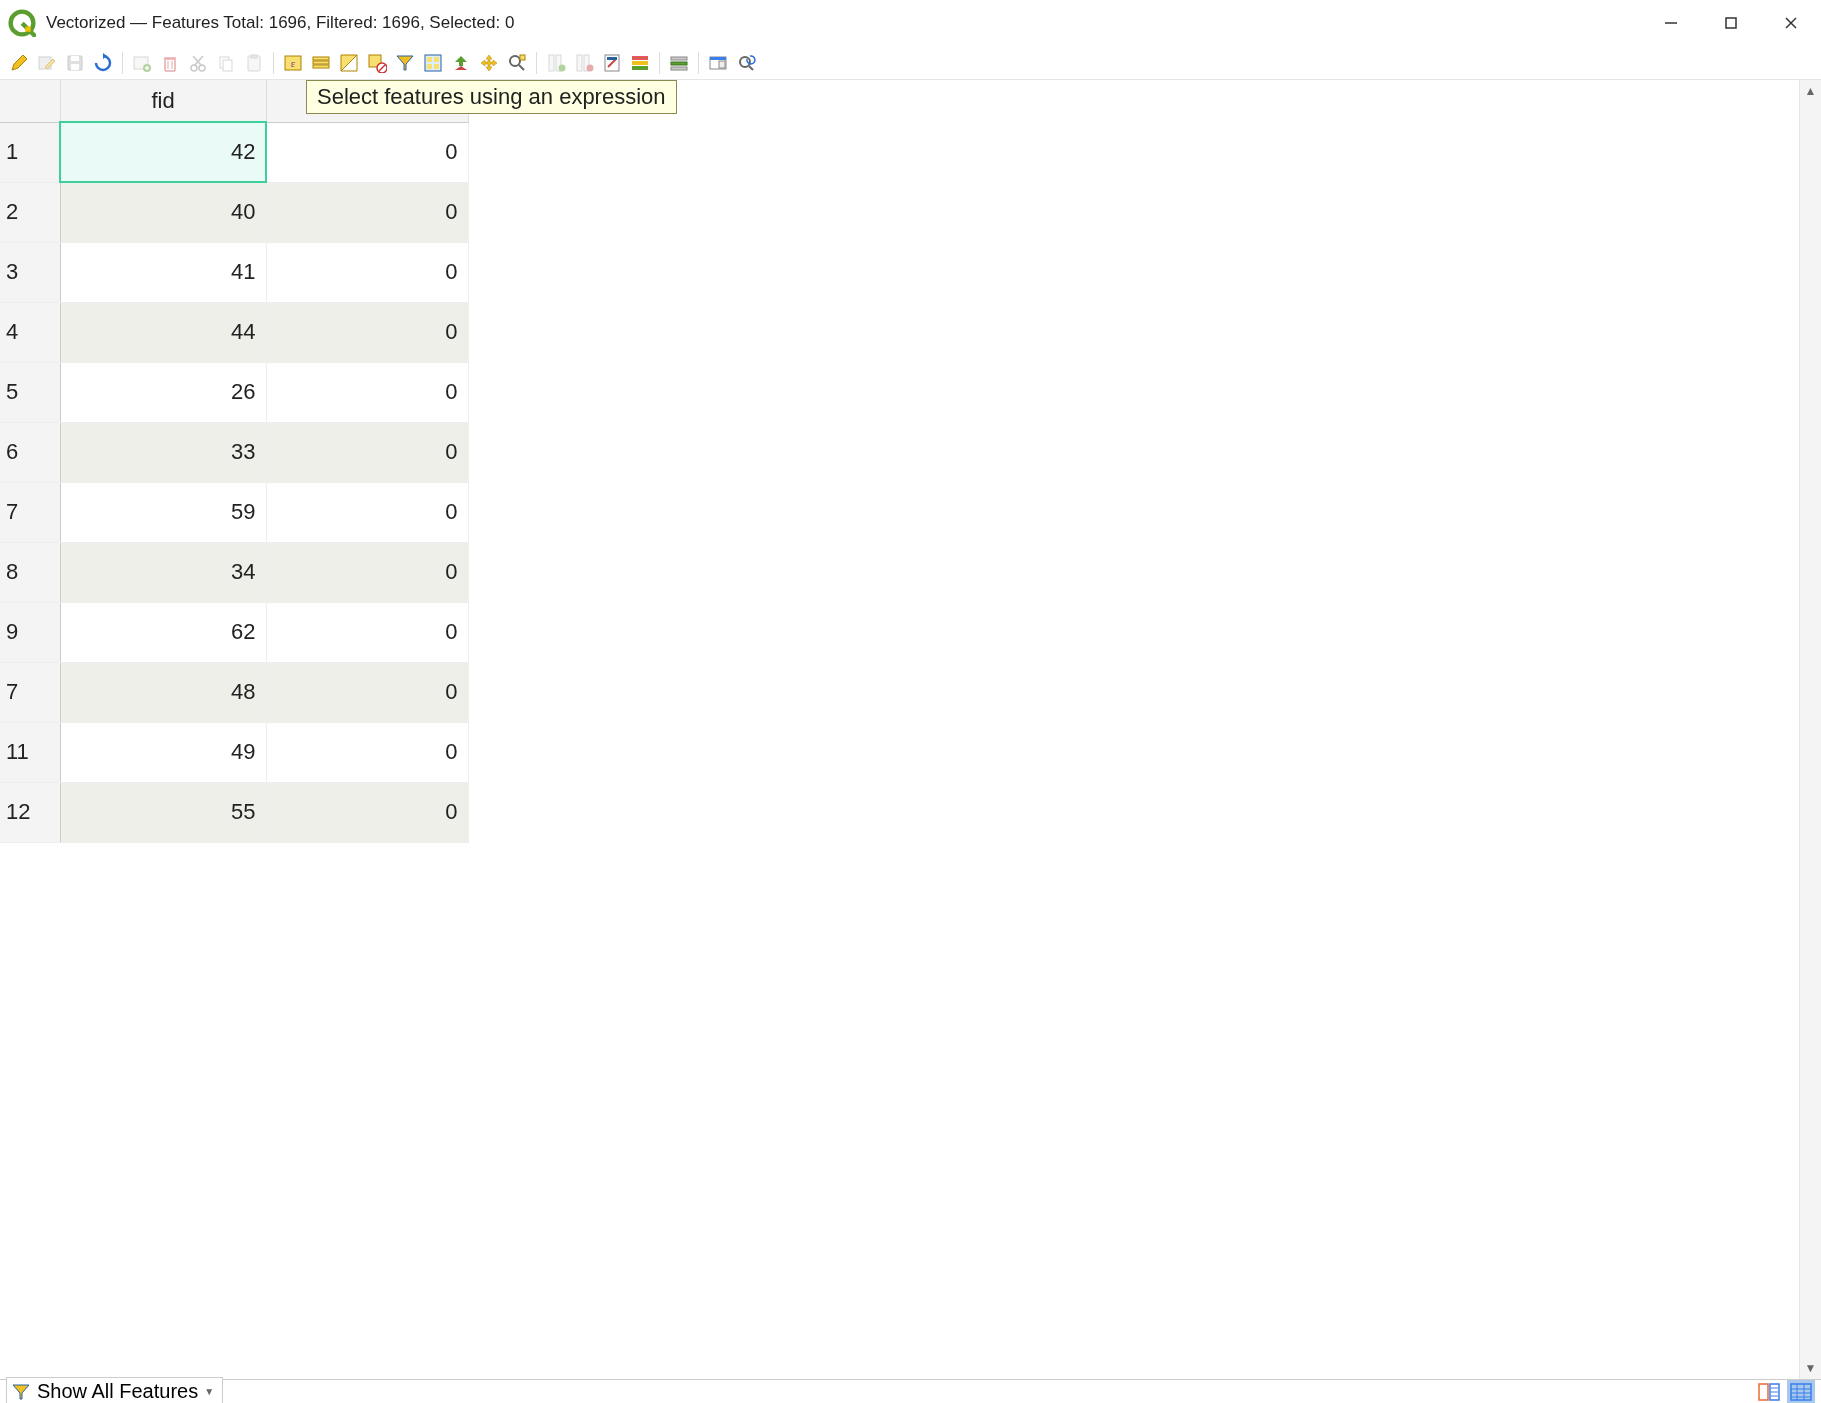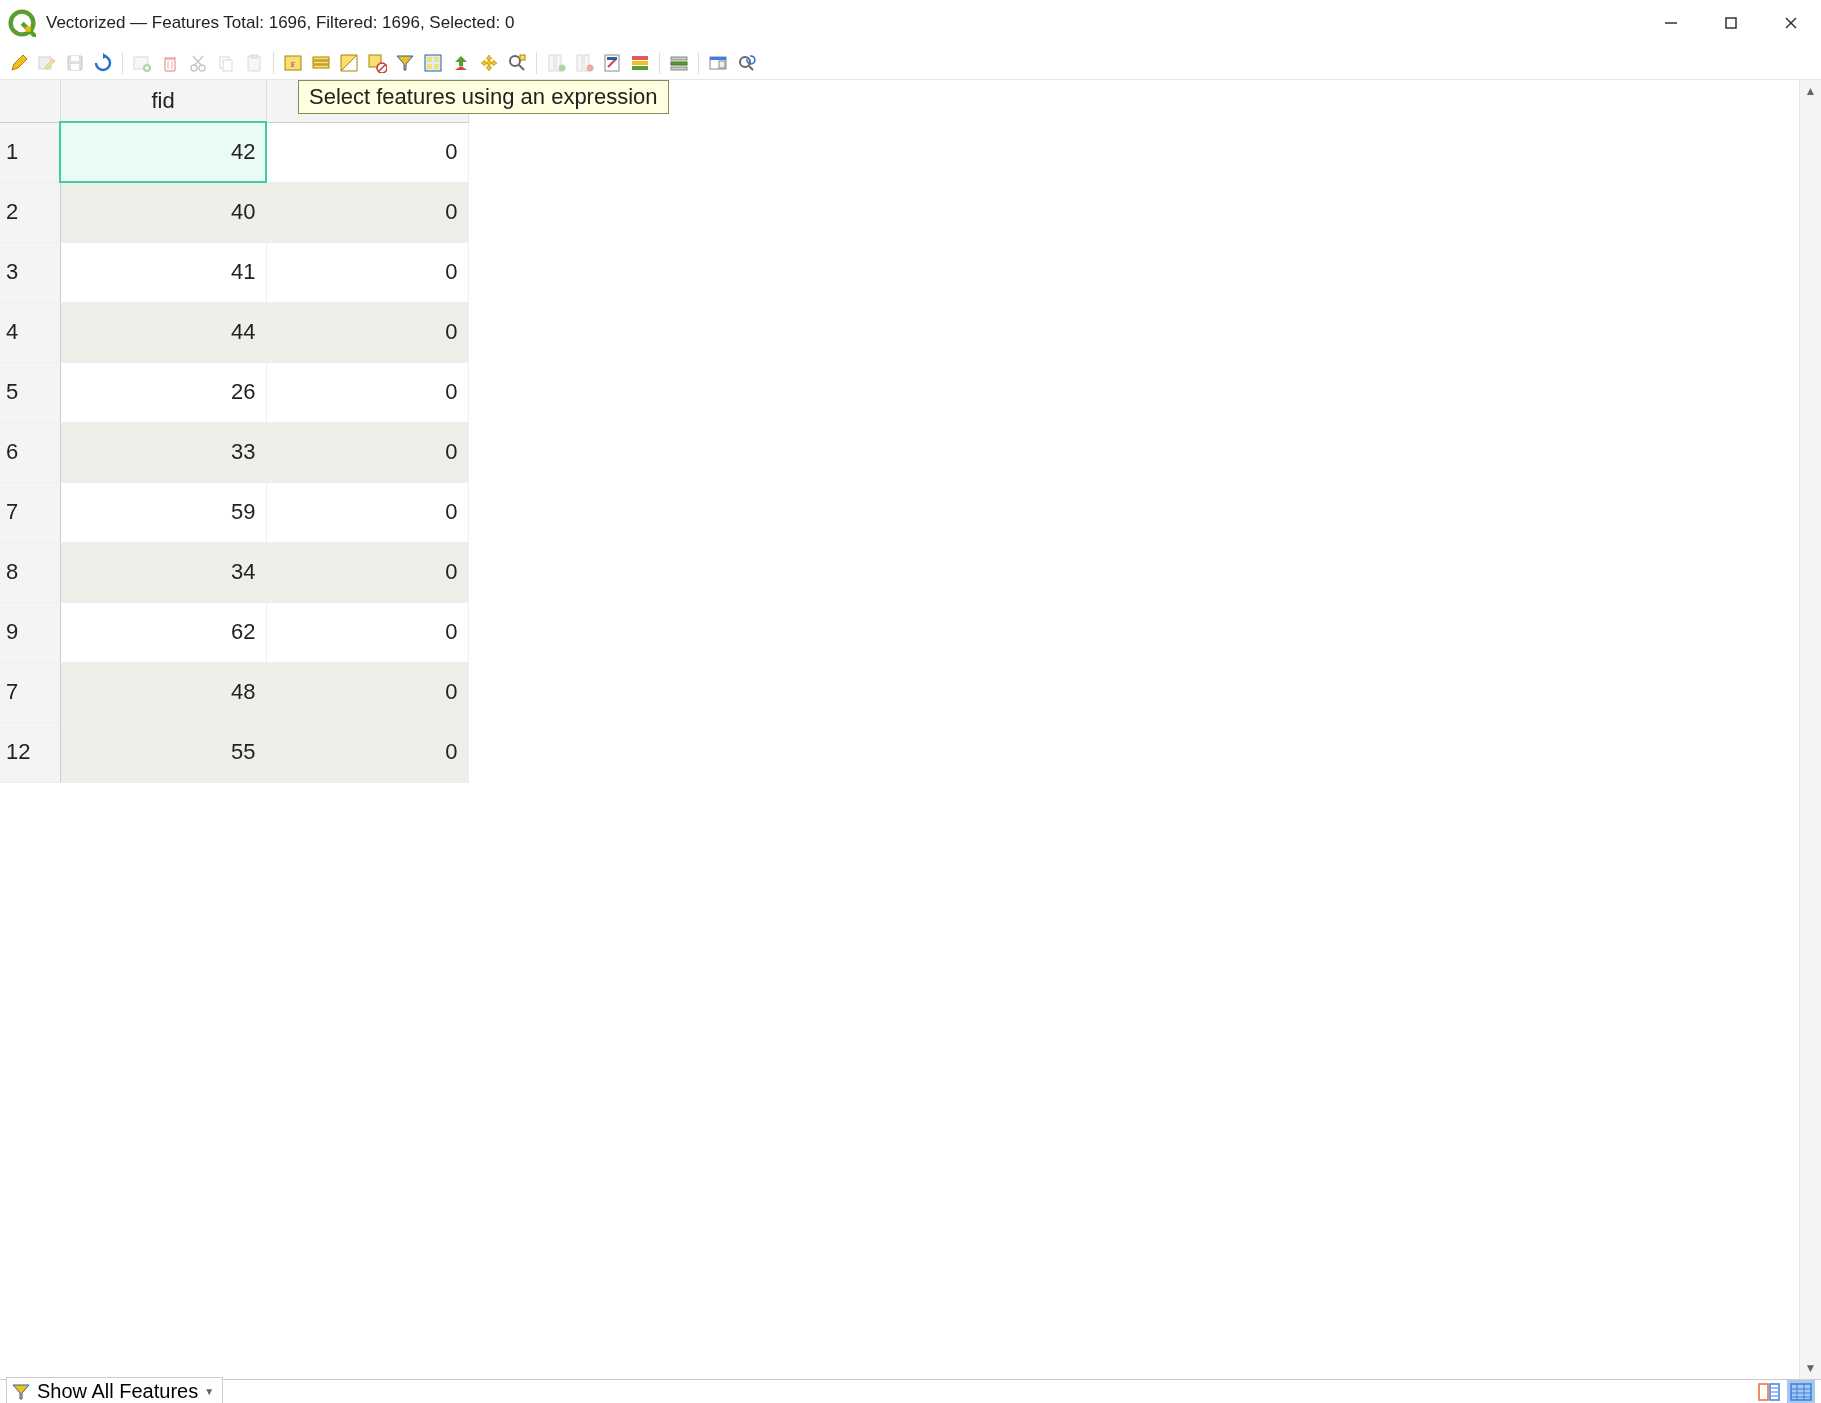--- a/index.html
+++ b/index.html
@@ -27,21 +27,21 @@
   }
   .tb-btn {
     width: 26px; height: 26px; display: flex; align-items: center; justify-content: center;
     border-radius: 2px;
   }
   .tb-sep { width: 1px; height: 22px; background: #ddd; margin: 0 4px; }
   .tb-btn.disabled { opacity: 0.45; }
 
   
   .tooltip {
-    position: absolute; left: 298px; top: 80px;
+    position: absolute; left: 306px; top: 80px;
     background: #ffffe1; border: 1px solid #8a8a50;
     padding: 3px 10px; font-size: 22px; color: #222;
     z-index: 100; white-space: nowrap;
   }
 
   
   .content { flex: 1; display: flex; position: relative; overflow: hidden; }
   .table-wrap { flex: 1; overflow: hidden; }
   table { border-collapse: collapse; font-size: 22px; color: #222; }
   thead th {
@@ -357,20 +357,25 @@
           <tr class="odd">
             <td class="rownum">9</td>
             <td class="data fid">62</td>
             <td class="data dn">0</td>
           </tr>
           <tr class="even">
             <td class="rownum">7</td>
             <td class="data fid">48</td>
             <td class="data dn">0</td>
           </tr>
+          <tr class="odd">
+            <td class="rownum">11</td>
+            <td class="data fid">49</td>
+            <td class="data dn">0</td>
+          </tr>
           <tr class="even">
             <td class="rownum">12</td>
             <td class="data fid">55</td>
             <td class="data dn">0</td>
           </tr>
         </tbody>
     </table>
   </div>
   <div class="vscroll">
     <div class="arrow">▲</div>

